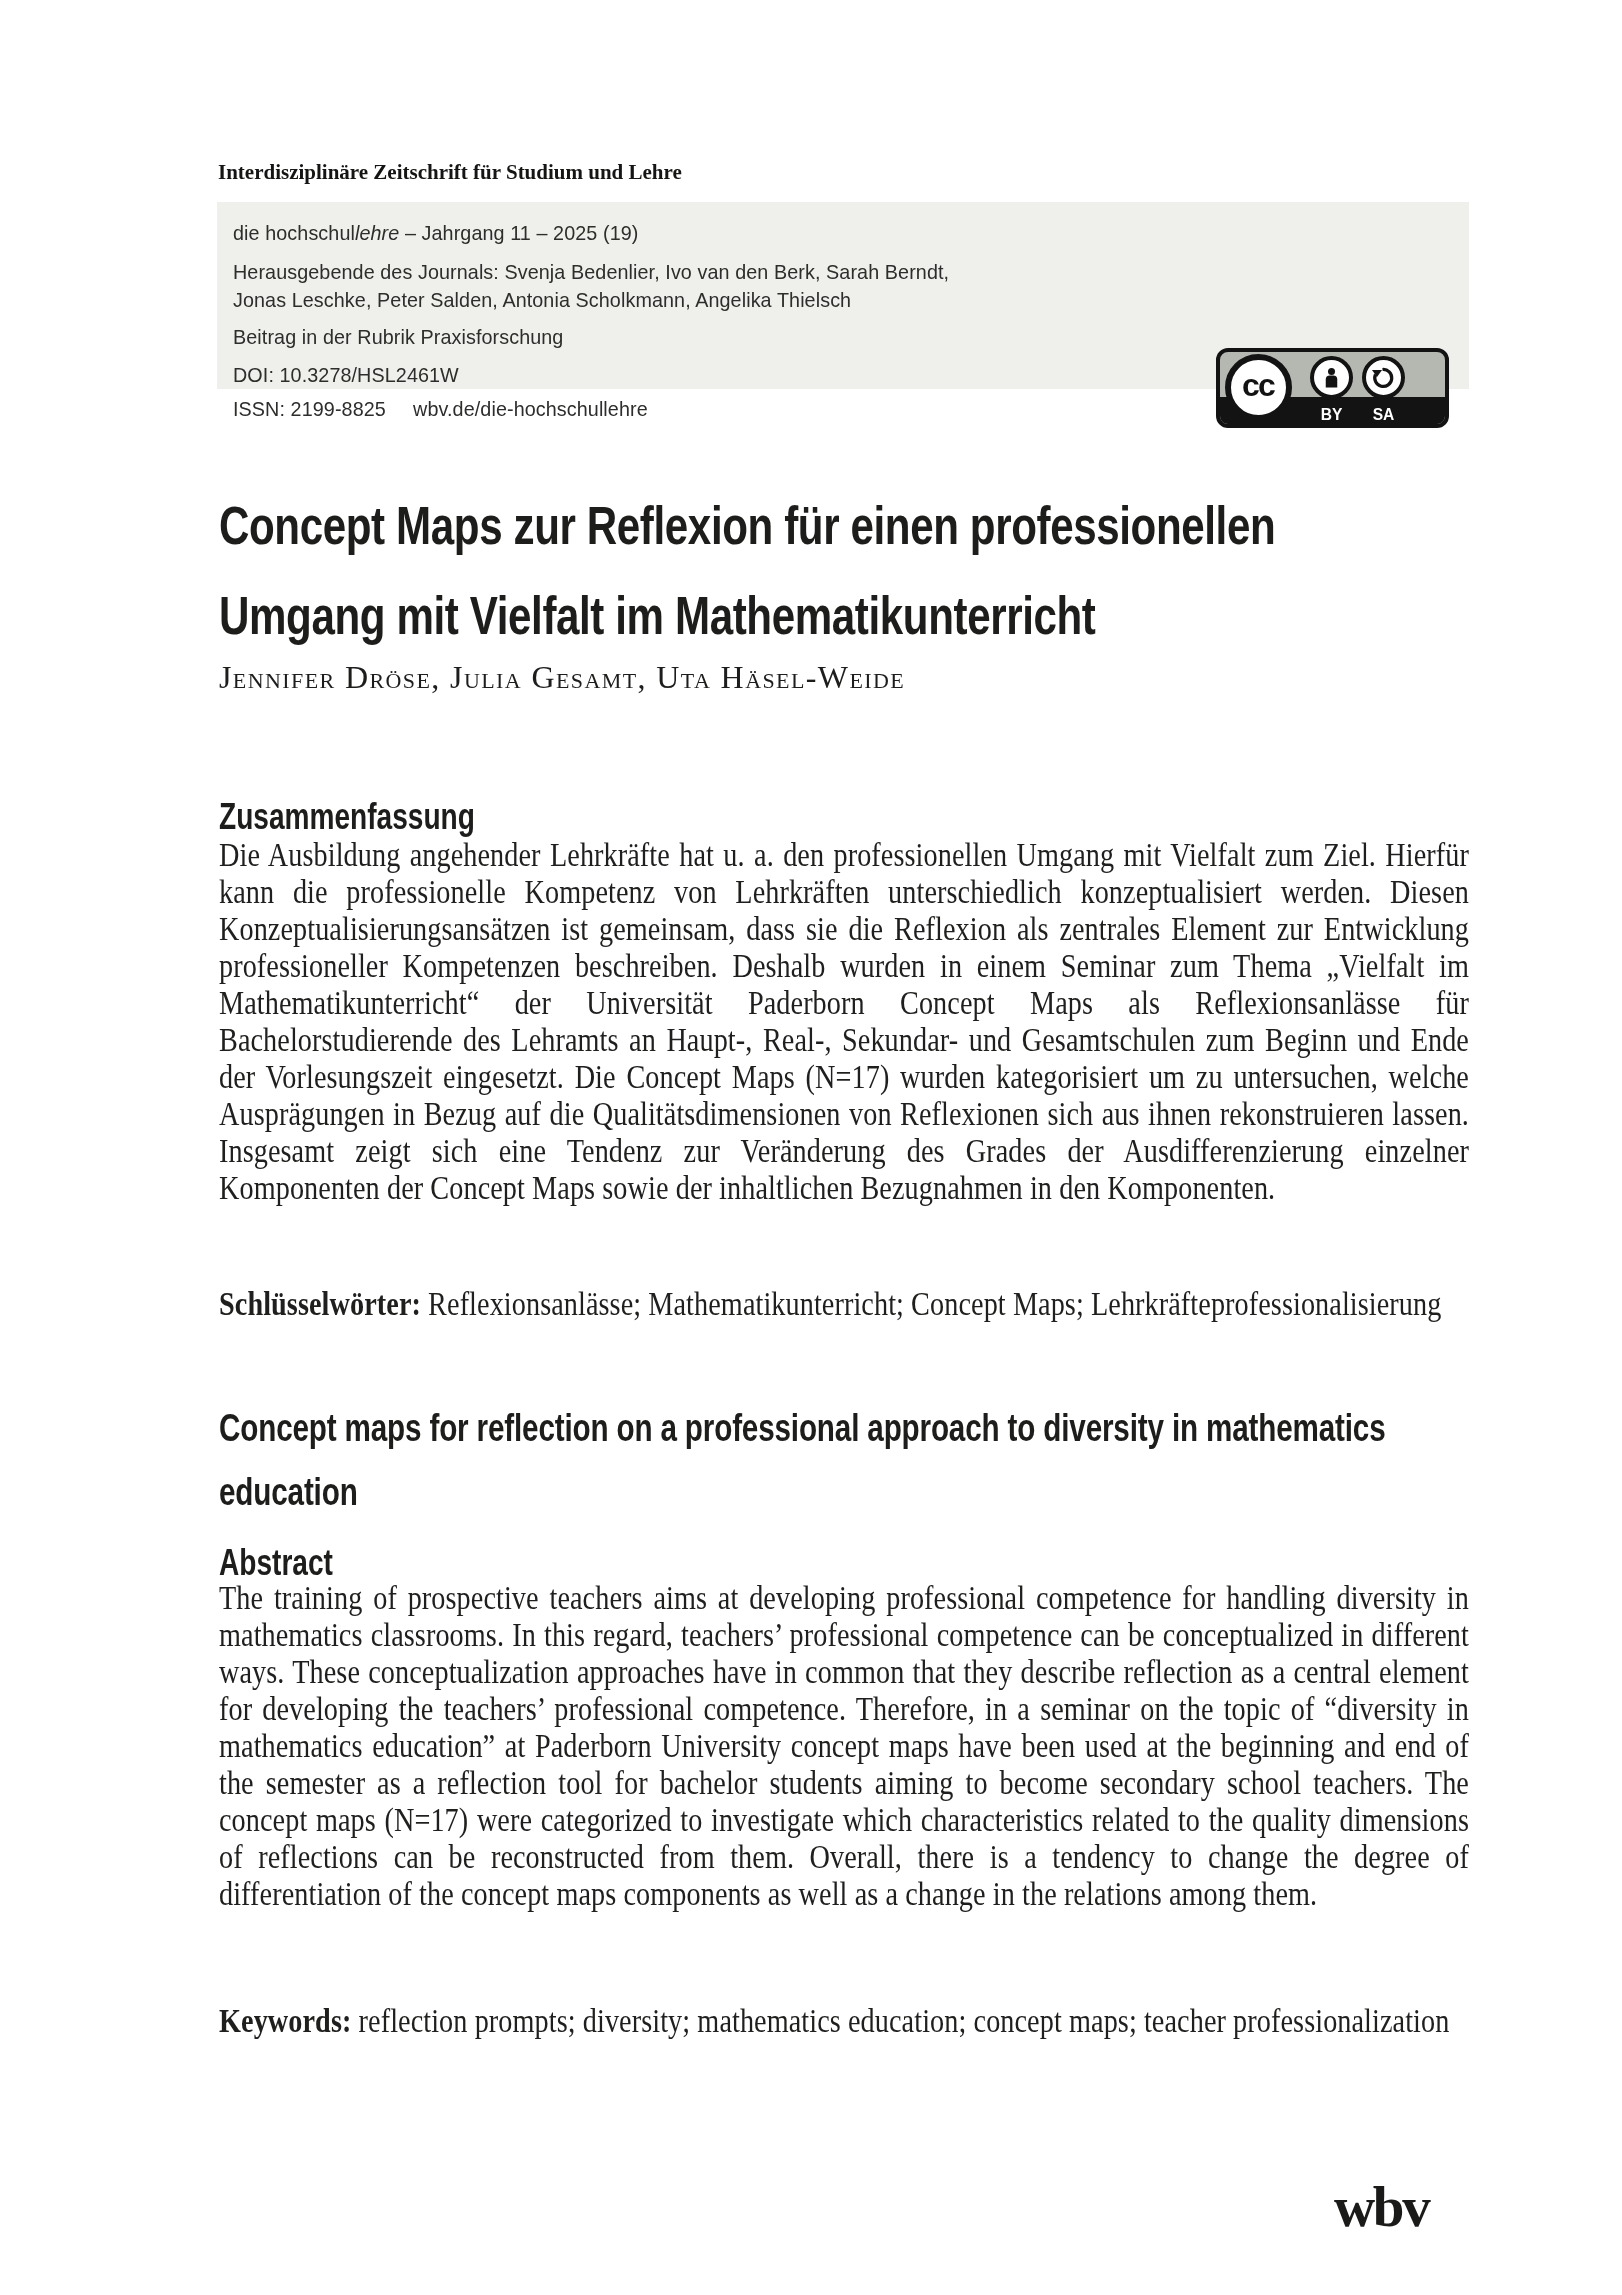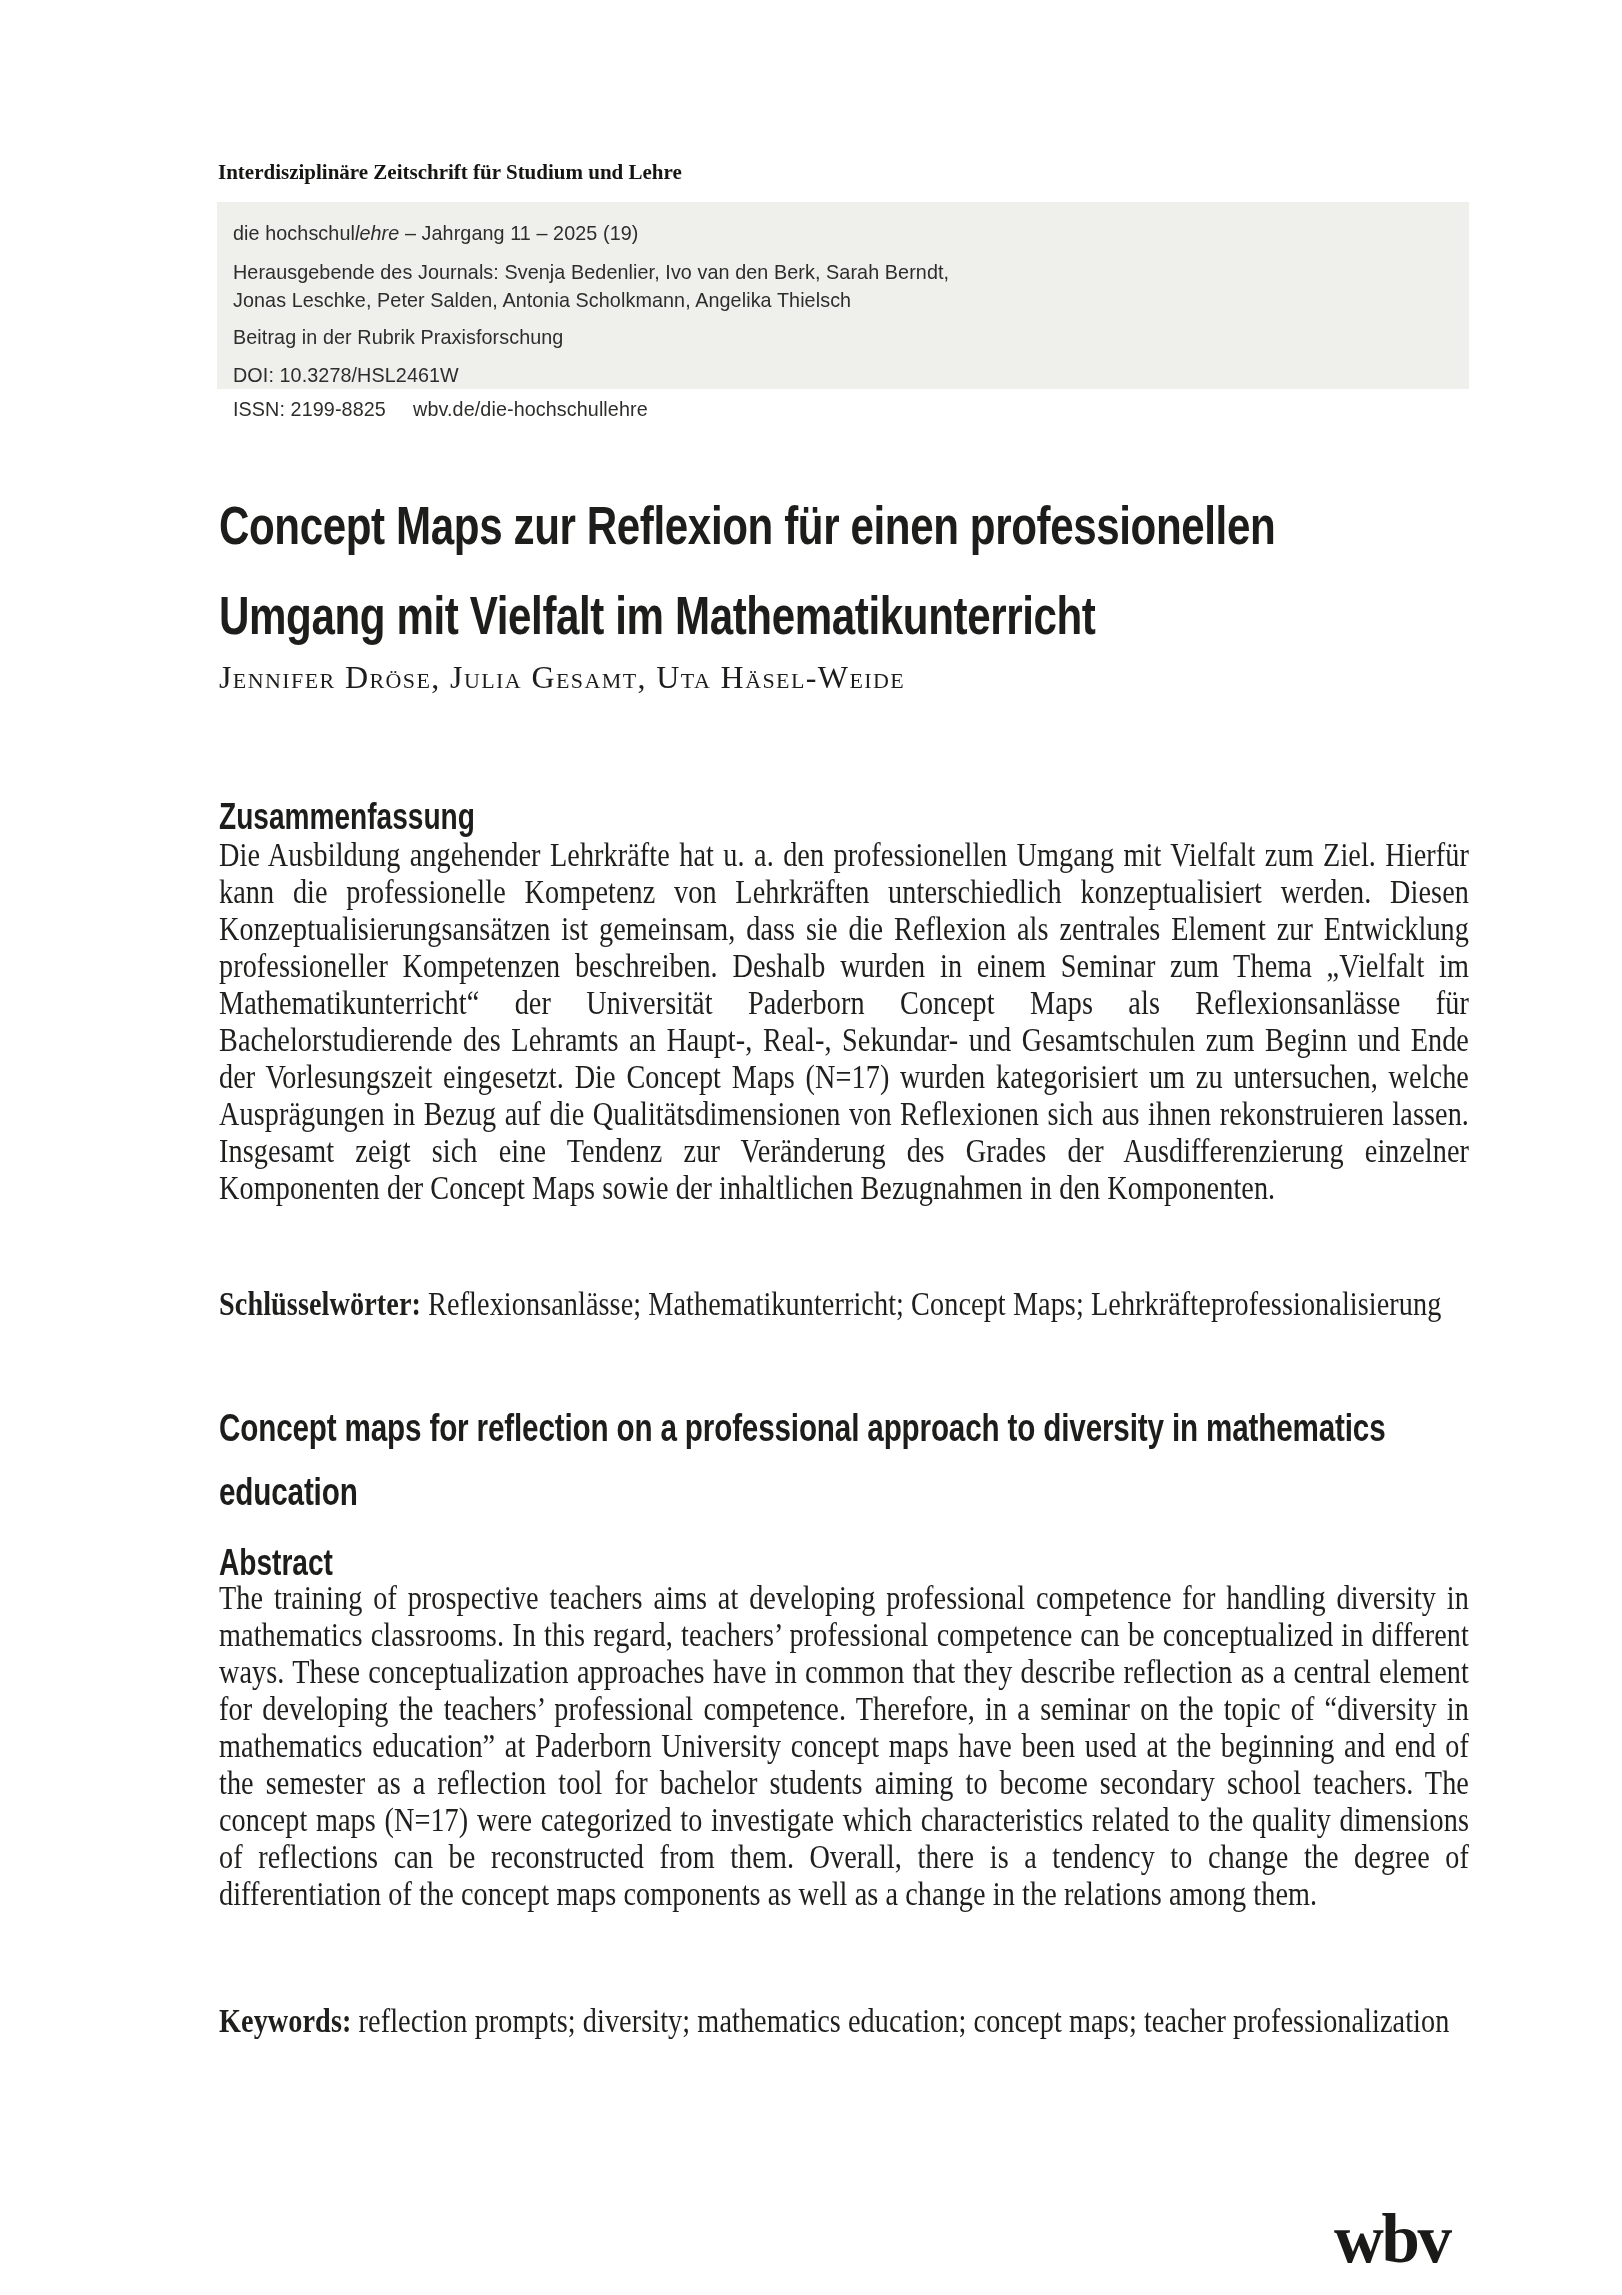--- a/index.html
+++ b/index.html
@@ -98,21 +98,21 @@
     transform:scaleX(0.83); transform-origin:top left;
     font-family:"Liberation Serif", serif;
     font-size:34px; line-height:37px; letter-spacing:0.1px;
     text-align:justify; color:#1f1f1d;
   }
   .body-p b { font-weight:bold; }
   
   .wbv {
     position:absolute; left:1334px; top:2178px;
     font-family:"Liberation Serif", serif; font-weight:bold;
-    font-size:69px; line-height:1; letter-spacing:-2.3px; color:#1a1a18;margin-top:27px;
+    font-size:57px; line-height:1; letter-spacing:-2.3px; color:#1a1a18;
   }
 </style>
 </head>
 <body>
 
 <div class="page">
 
   <div class="logo-sub">Interdisziplinäre Zeitschrift für Studium und Lehre</div>
 
   <section class="meta-box">
@@ -121,20 +121,40 @@
       <div class="meta-editors">
         <div>Herausgebende des Journals: Svenja Bedenlier, Ivo van den Berk, Sarah Berndt,</div>
         <div>Jonas Leschke, Peter Salden, Antonia Scholkmann, Angelika Thielsch</div>
       </div>
       <div class="meta-rubric">Beitrag in der Rubrik Praxisforschung</div>
       <div class="meta-doi">DOI: 10.3278/HSL2461W</div>
       <div class="meta-issn"><span>ISSN: 2199-8825</span><span class="meta-site">wbv.de/die-hochschullehre</span></div>
     </div>
   </section>
 
+  <div class="cc-badge">
+    <div class="cc-band"></div>
+    <div class="cc-circle cc-main">
+        <span>cc</span>
+      </div>
+    <div class="cc-circle cc-by">
+      <svg width="25" height="25" viewBox="0 0 100 100">
+        <circle cx="50" cy="26" r="14" fill="#131313"></circle>
+        <path d="M27 90 V58 q0-16 16-16 h14 q16 0 16 16 v32 z" fill="#131313"></path>
+      </svg>
+    </div>
+    <div class="cc-circle cc-sa">
+      <svg width="25" height="25" viewBox="0 0 100 100">
+        <path d="M46 18 a34 34 0 1 1 -28 20" fill="none" stroke="#131313" stroke-width="13"></path>
+        <polygon points="4,20 44,20 24,48" fill="#131313"></polygon>
+      </svg>
+    </div>
+    <span class="cc-label by">BY</span>
+    <span class="cc-label sa">SA</span>
+  </div>
 
   <h1 class="title-de" lang="de">Concept Maps zur Reflexion für einen professionellen Umgang mit Vielfalt im Mathematikunterricht</h1>
   <div class="authors">Jennifer Dröse, Julia Gesamt, Uta Häsel-Weide</div>
 
   <h2 class="sec-h" style="top:797px;">Zusammenfassung</h2>
   <p class="body-p" style="top:836px;" lang="de">Die Ausbildung angehender Lehrkräfte hat u. a. den professionellen Umgang mit Vielfalt zum Ziel. Hierfür kann die professionelle Kompetenz von Lehrkräften unterschiedlich konzeptualisiert wer­den. Diesen Konzeptualisierungsansätzen ist gemeinsam, dass sie die Reflexion als zentrales Ele­ment zur Entwicklung professioneller Kompetenzen beschreiben. Deshalb wurden in einem Se­minar zum Thema „Vielfalt im Mathematikunterricht“ der Universität Paderborn Concept Maps als Reflexionsanlässe für Bachelorstudierende des Lehramts an Haupt-, Real-, Sekundar- und Gesamt­schulen zum Beginn und Ende der Vorlesungszeit eingesetzt. Die Concept Maps (N=17) wurden kate­gorisiert um zu untersuchen, welche Ausprägungen in Bezug auf die Qualitätsdimensionen von Reflexionen sich aus ihnen rekonstruieren lassen. Insgesamt zeigt sich eine Tendenz zur Verände­rung des Grades der Ausdifferenzierung einzelner Komponenten der Concept Maps sowie der inhalt­lichen Bezugnahmen in den Komponenten.</p>
   <p class="body-p" style="top:1285px;" lang="de"><b>Schlüsselwörter:</b><span> Reflexionsanlässe; Mathematikunterricht; Concept Maps; Lehrkräfteprofessionalisierung</span></p>
 
   <h2 class="title-en" lang="en">Concept maps for reflection on a professional approach to diversity in mathematics education</h2>
   <h2 class="sec-h" style="top:1543px;">Abstract</h2>

